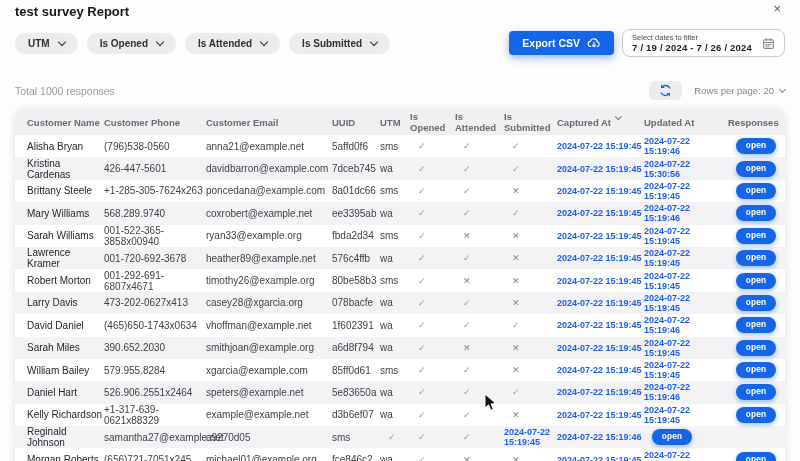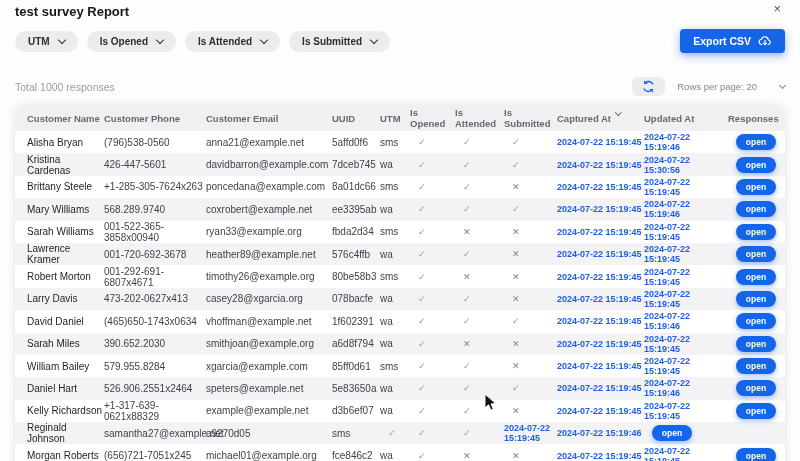--- a/index.html
+++ b/index.html
@@ -40,21 +40,21 @@
   }
   .datebox-col { display:flex; flex-direction:column; }
   .datebox-label { font-size:7.5px; color:#4c4c52; }
   .datebox-value { font-size:9.5px; font-weight:700; color:#1d1d22; letter-spacing:.2px; }
 
   
   .subbar { display:flex; justify-content:space-between; align-items:center; margin-top:24px; }
   .total-label { font-size:10.5px; color:#9b9ba2; }
   .subbar-right { display:flex; align-items:center; gap:12px; }
   .refresh-btn { background:#ececef; border:none; border-radius:6px; padding:3px 10px; cursor:pointer; display:flex; align-items:center; }
-  .rpp { display:flex; align-items:center; gap:23px; font-size:9.5px; color:#86868d; cursor:pointer; }
+  .rpp { display:flex; align-items:center; gap:6px; font-size:9.5px; color:#86868d; cursor:pointer; }
   .rpp .chev { border-color:#86868d; width:5px; height:5px; }
 
   
   .card {
     margin-top:9px; background:#fff; border-radius:10px;
     box-shadow:0 1px 8px rgba(0,0,0,.12);
     overflow:hidden;
   }
   .grid-row {
     display:grid;
@@ -66,21 +66,21 @@
   .th .chev { width:4.5px; height:4.5px; border-color:#68686f; border-width:1.3px; }
   .trow { height:22.4px; background:#fff; font-size:10px; color:#3a3a40; }
   .trow:nth-child(even) { background:#f3f3f5; }
   .cell-name { color:#26262b; font-size:10px; }
   .cell-phone, .cell-email, .cell-uuid, .cell-utm { color:#3f3f46; }
   .mark { padding-left:8px; font-size:9px; }
   .mark.yes { color:#98989f; }
   .mark.no  { color:#84848c; }
   .ts { color:#1e5ee8; font-weight:700; font-size:9px; }
   .open-btn {
-    background:#1565e8; color:#fff; border:none; cursor:pointer; font-family:Liberation Sans, sans-serif;
+    background:#1565e8; color:#fff; border:none; cursor:pointer; font-family:Liberation Mono, monospace;
     font-size:8.5px; font-weight:700; border-radius:9px; padding:3px 0; width:40px; margin-left:8px;
     box-shadow:0 2px 5px rgba(21,101,232,.40);
   }
 
   .icon-svg { display:block; }
 
   
   .cursor { position:absolute; left:484px; top:393px; pointer-events:none; z-index:50; }
 </style>
 </head>
@@ -115,20 +115,31 @@
 
     <div class="toolbar-right">
       <button class="export-btn">
         <span>Export CSV</span>
         <svg class="icon-svg" width="14" height="12" viewBox="0 0 24 20" fill="none" stroke="#ffffff" stroke-width="2" stroke-linecap="round" stroke-linejoin="round">
           <path d="M6.5 16a4.5 4.5 0 0 1-.6-8.96A6 6 0 0 1 17.6 8.1 4 4 0 0 1 17.5 16"></path>
           <path d="M12 9v7"></path>
           <path d="M9.3 13.6 12 16.3l2.7-2.7"></path>
         </svg>
       </button>
+      <div class="datebox">
+        <div class="datebox-col">
+          <span class="datebox-label">Select dates to filter</span>
+          <span class="datebox-value">7 / 19 / 2024  -  7 / 26 / 2024</span>
+        </div>
+        <svg class="icon-svg" width="13" height="13" viewBox="0 0 24 24" fill="none" stroke="#86868d" stroke-width="2" stroke-linecap="round">
+          <rect x="3" y="5" width="18" height="16" rx="2"></rect>
+          <path d="M8 3v4M16 3v4M3 10h18"></path>
+          <path d="M7 14h2M11 14h2M15 14h2M7 17h2M11 17h2"></path>
+        </svg>
+      </div>
     </div>
   </div>
 
   <div class="subbar">
     <span class="total-label">Total 1000 responses</span>
     <div class="subbar-right">
       <button class="refresh-btn">
         <svg class="icon-svg" width="13" height="13" viewBox="0 0 24 24" fill="none" stroke="#1565e8" stroke-width="2.4" stroke-linecap="round">
           <path d="M20 7.5A9 9 0 0 0 5 6.2"></path>
           <path d="M5 2.8v3.6h3.6"></path>

